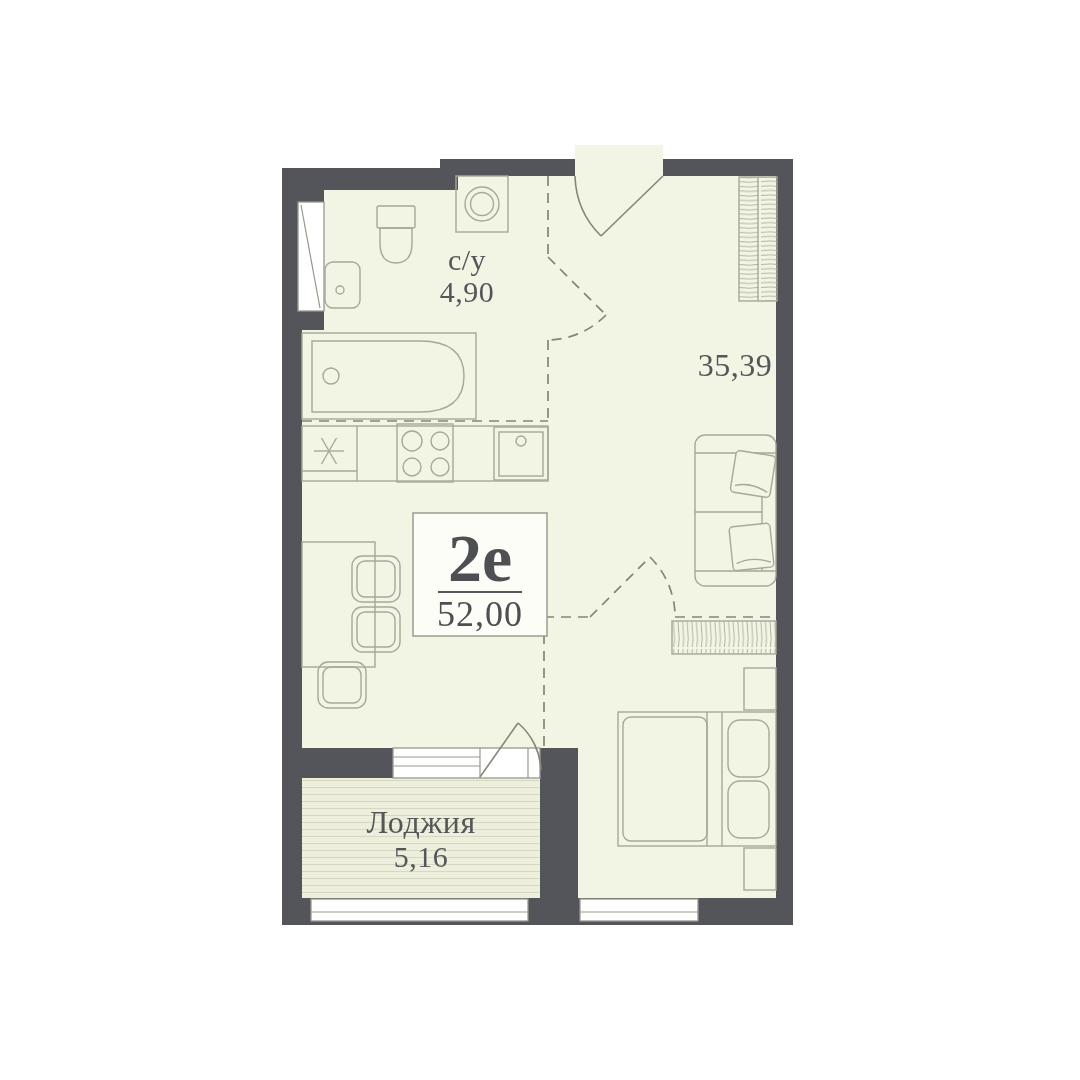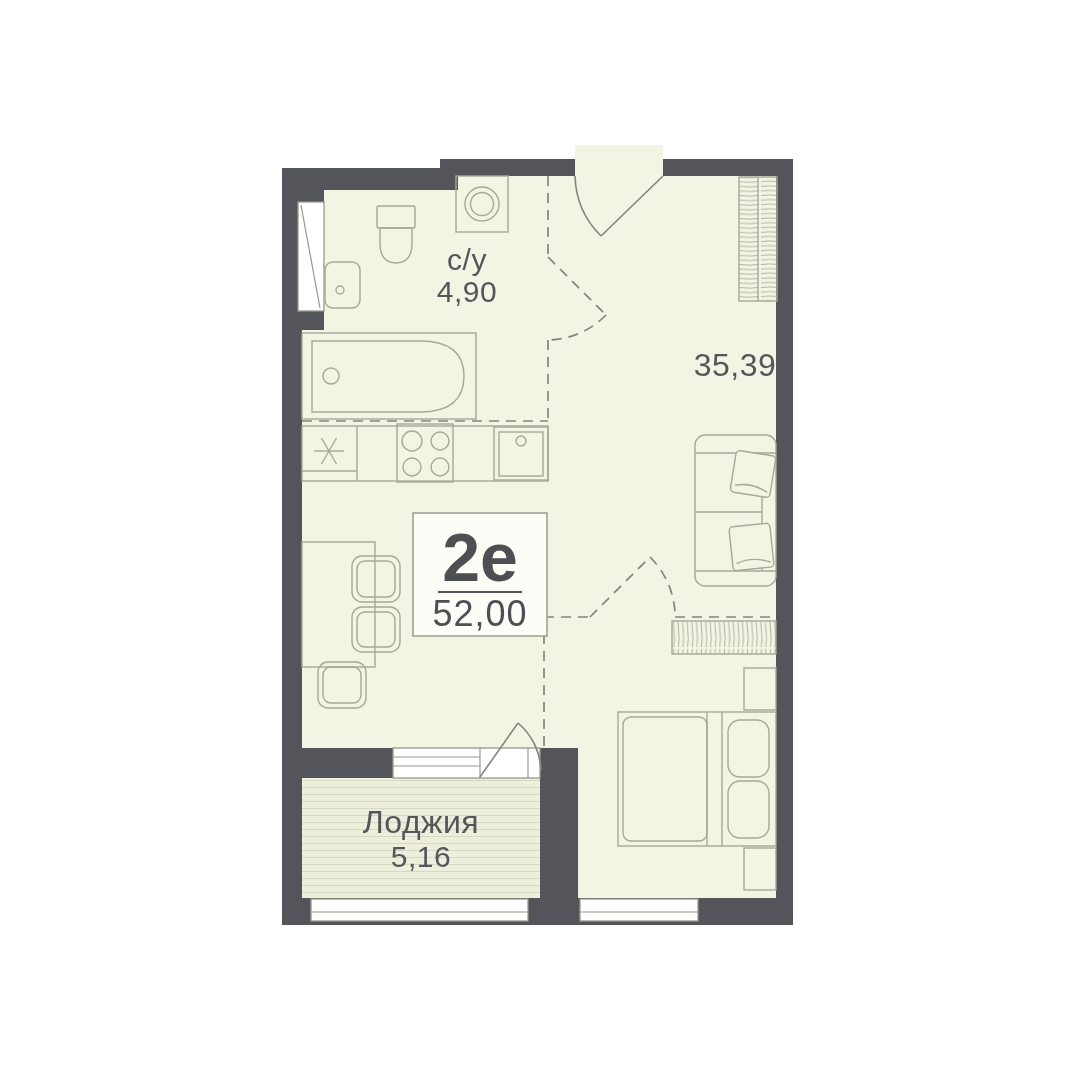--- a/index.html
+++ b/index.html
@@ -1,17 +1,17 @@
 <!DOCTYPE html>
 <html><head>
 <meta charset="utf-8">
 <style>
   html,body{margin:0;padding:0;background:#ffffff;}
   .stage{position:relative;width:1064px;height:1080px;background:#ffffff;overflow:hidden;
-         font-family:Liberation Sans, sans-serif;}
+         font-family:Liberation Serif, serif;}
   svg{position:absolute;left:0;top:0;}
 
   .wall{fill:#54555a;stroke:none;}
   .floor{fill:#f2f4e4;}
   .loggia-floor{fill:#edefdc;}
   .win{fill:#ffffff;stroke:#97998d;stroke-width:1.3;}
   .winline{stroke:#97998d;stroke-width:1.2;fill:none;}
   .furn{fill:none;stroke:#a5a998;stroke-width:1.4;}
   .furn-fill{fill:#f2f4e4;stroke:#a5a998;stroke-width:1.4;}
   .door{fill:none;stroke:#84867b;stroke-width:1.6;}

